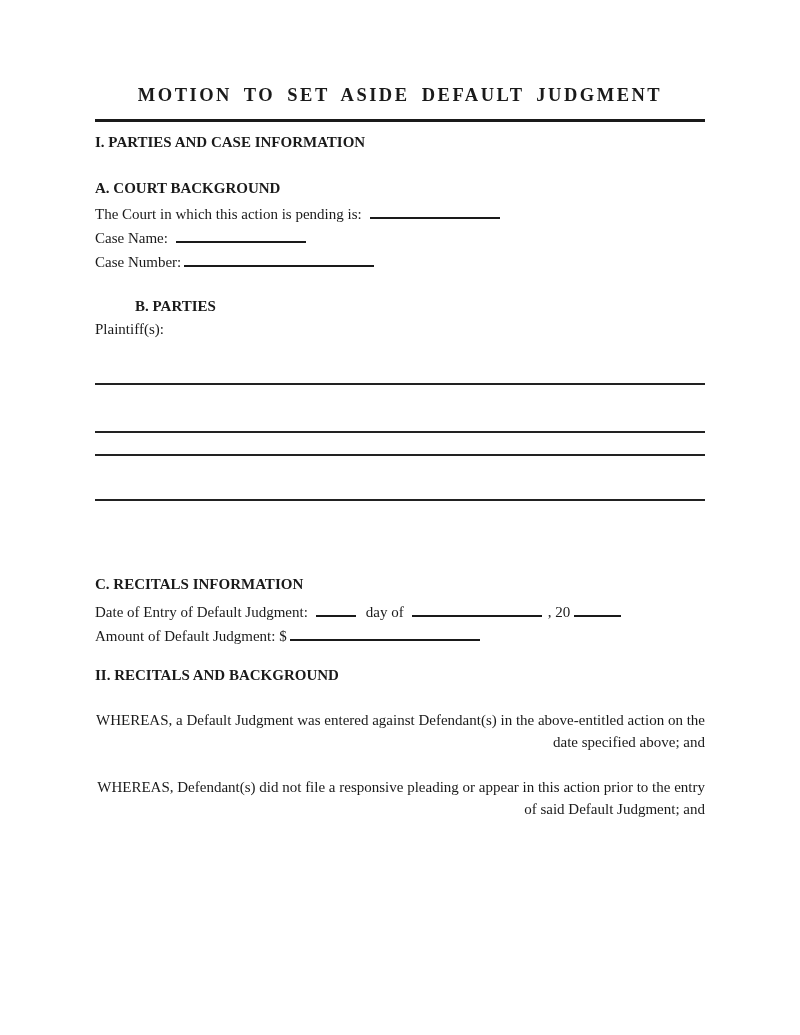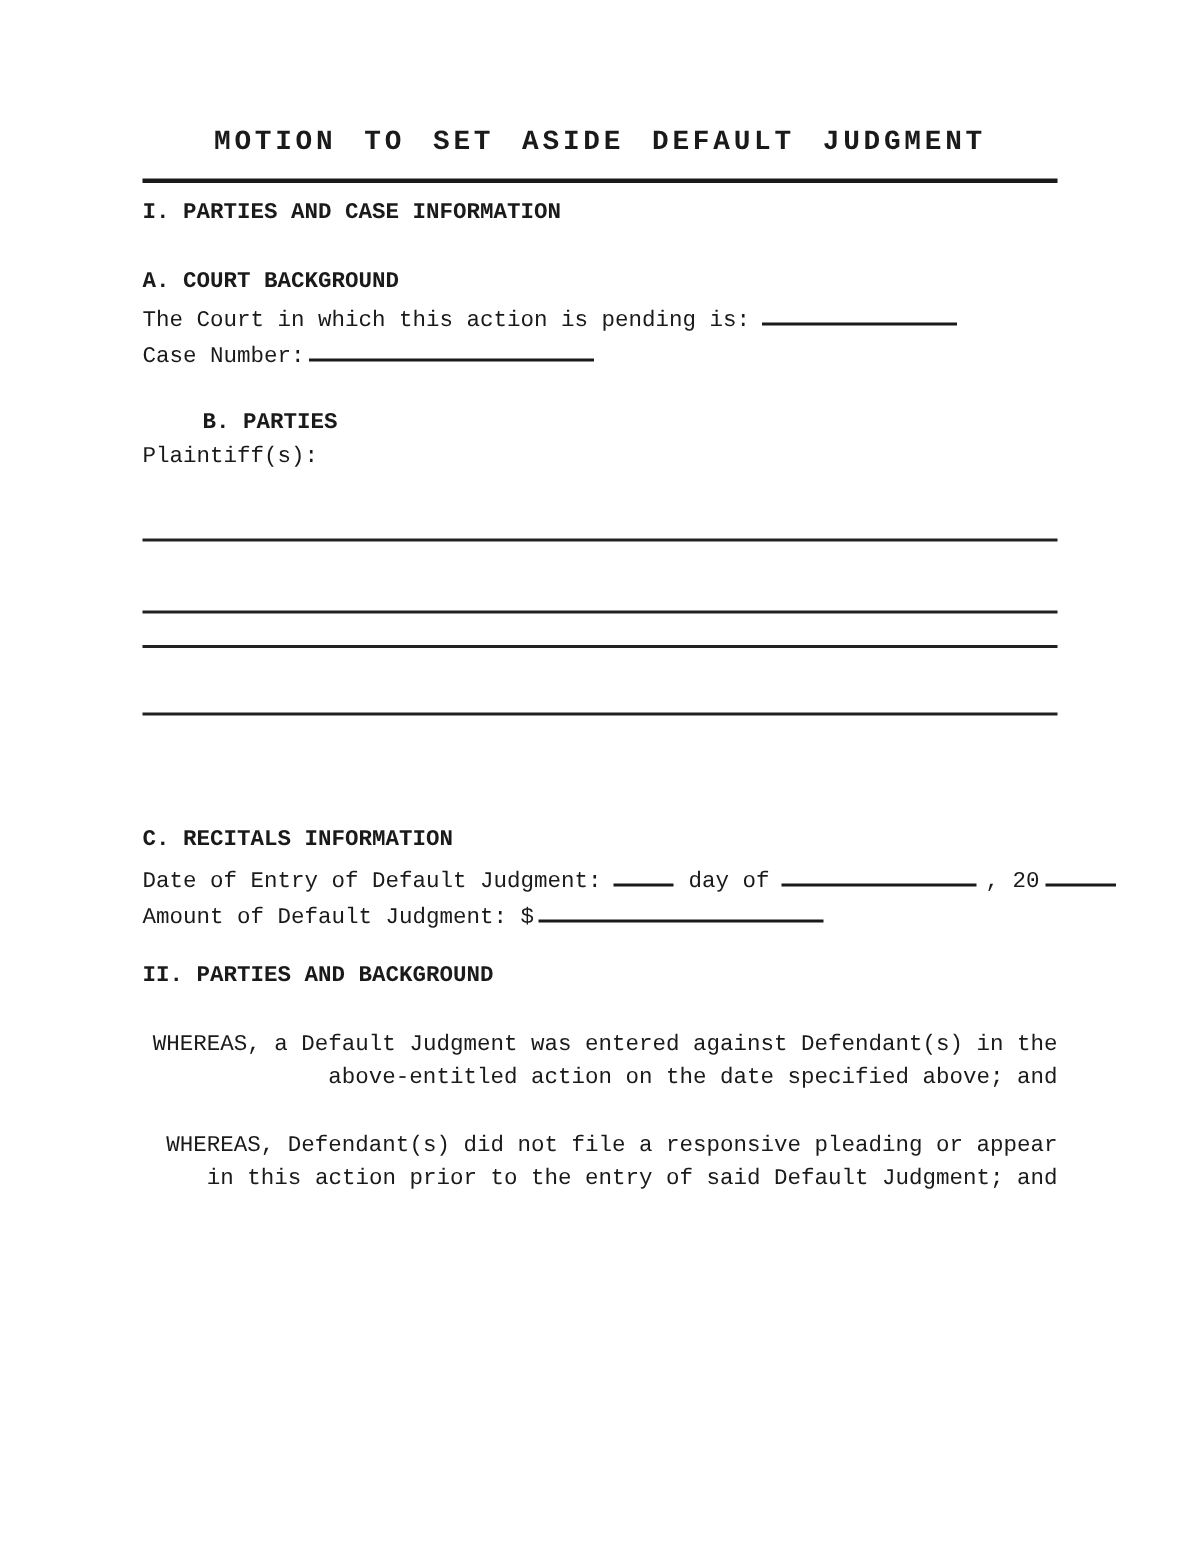--- a/index.html
+++ b/index.html
@@ -2,21 +2,21 @@
 <html style="--ink: #1a1a1a; --bg: #ffffff;"><head>
 <meta charset="utf-8">
 <style>
   * { margin: 0; padding: 0; box-sizing: border-box; }
   html, body { background: #ffffff; }
   .page {
     position: relative;
     width: 788px;
     height: 1035px;
     background: var(--bg, #ffffff);
-    font-family: Liberation Mono, monospace;
+    font-family: Liberation Serif, serif;
     font-size: 15px;
     color: var(--ink, #1a1a1a);
     overflow: hidden;
   }
   .inner { margin: 0 95px; width: 610px; }
 
   h1.doc-title {
     margin-top: 84px;
     text-align: center;
     font-size: 18.5px;
@@ -90,20 +90,23 @@
     <div class="title-rule"></div>
 
     <h2 class="sec" id="h-sec1">I. PARTIES AND CASE INFORMATION</h2>
 
     <h3 class="sub" id="h-court">A. COURT BACKGROUND</h3>
     <div class="court-rows">
       <div class="form-row">
         <span>The Court in which this action is pending is:</span><span class="blank w130"></span>
       </div>
       <div class="form-row">
+        <span>Case Name:</span><span class="blank w130"></span>
+      </div>
+      <div class="form-row">
         <span>Case Number:</span><span class="blank w190"></span>
       </div>
     </div>
 
     <h3 class="sub" id="h-part">B. PARTIES</h3>
     <div class="label-row" id="plaintiff-row">
       <span>Plaintiff(s):</span>
     </div>
     <div class="writeline" id="pl-line1"></div>
     <div class="writeline" id="pl-line2"></div>
@@ -114,18 +117,18 @@
     <h3 class="sub" id="h-judg">C. RECITALS INFORMATION</h3>
     <div class="judg-rows">
       <div class="form-row">
         <span>Date of Entry of Default Judgment:</span><span class="blank w40"></span><span class="mid-label">day of</span><span class="blank w130"></span><span class="comma-label">, 20</span><span class="blank w47"></span>
       </div>
       <div class="form-row">
         <span>Amount of Default Judgment: $</span><span class="blank w190"></span>
       </div>
     </div>
 
-    <h2 class="sec" id="h-sec2">II. PARTIES AND BACKGROUND</h2>
+    <h2 class="sec" id="h-sec2">II. RECITALS AND BACKGROUND</h2>
     <p class="para" id="para-1">WHEREAS, a Default Judgment was entered against Defendant(s) in the above-entitled action on the date specified above; and</p>
     <p class="para" id="para-2">WHEREAS, Defendant(s) did not file a responsive pleading or appear in this action prior to the entry of said Default Judgment; and</p>
 
   </div>
 </div>
 
 </body></html>

